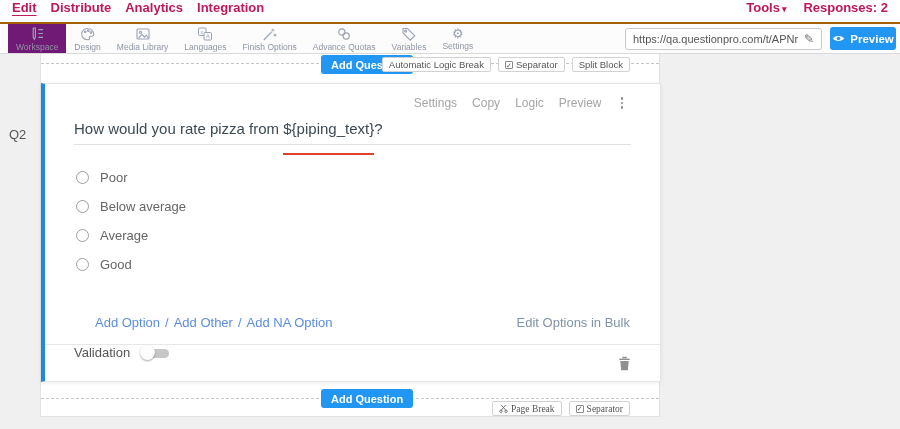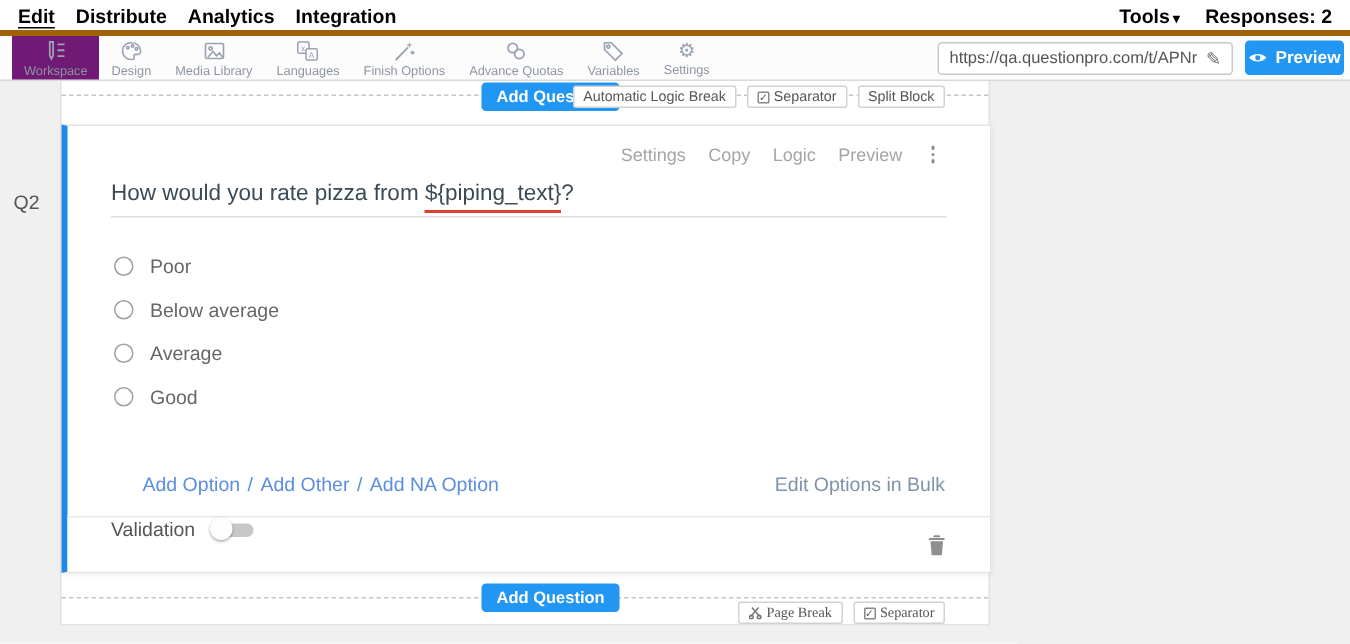--- a/index.html
+++ b/index.html
@@ -7,23 +7,23 @@
   body {
     position:relative; overflow:hidden;
     background:#f0f0f1;
     font-family:"Liberation Sans", sans-serif;
     -webkit-font-smoothing:antialiased;
   }
 
   
   .navbar {
     position:absolute; top:0; left:0; right:0; height:24px;
-    background:#fff; border-bottom:4px solid #a16207;
-    display:flex; align-items:center; padding:0 12px;
-    font-size:13px; font-weight:bold; color:#000000;
+    background:#fff; border-bottom:2px solid #a16207;
+    display:flex; align-items:flex-start; padding:0 12px;
+    font-size:13px; font-weight:bold; color:#be185d;
   }
   .nav-left { display:flex; gap:14px; }
   .nav-item { cursor:pointer; }
   .nav-item.active { text-decoration:underline; text-underline-offset:3px; }
   .nav-right { margin-left:auto; display:flex; gap:17px; align-items:center; }
   .caret { font-size:9px; margin-left:2px; }
 
   
   .toolbar {
     position:absolute; top:24px; left:0; right:0; height:30px;
@@ -96,21 +96,21 @@
   .card-menu {
     position:absolute; top:12px; right:33px;
     display:flex; gap:15px; align-items:center;
     font-size:12px; color:#a5a5a5;
   }
   .card-menu .menu-item { cursor:pointer; }
   .kebab { display:flex; flex-direction:column; gap:2px; padding:1px 4px; cursor:pointer; }
   .kebab i { width:2.5px; height:2.5px; border-radius:50%; background:#8a8a8a; }
 
   .q-text { position:absolute; top:36px; left:29px; font-size:15px; color:#3c4a54; cursor:text; }
-  .piping-token { border-bottom:2.5px solid #e0402e; padding-bottom:3px; }
+  .piping-token { border-bottom:2.5px solid #e0402e; padding-bottom:16px; }
   .q-underline { position:absolute; top:60px; left:29px; width:557px; border-top:1px solid #e0e0e0; }
 
   .options { position:absolute; top:79px; left:29px; right:30px; }
   .option-row { height:29px; display:flex; align-items:center; }
   .radio {
     width:13px; height:13px; border:1.6px solid #9aa0a6; border-radius:50%;
     margin-left:2px; background:#fff; cursor:pointer; flex:none;
   }
   .option-label { margin-left:11px; font-size:13px; color:#666; cursor:text; }
 

